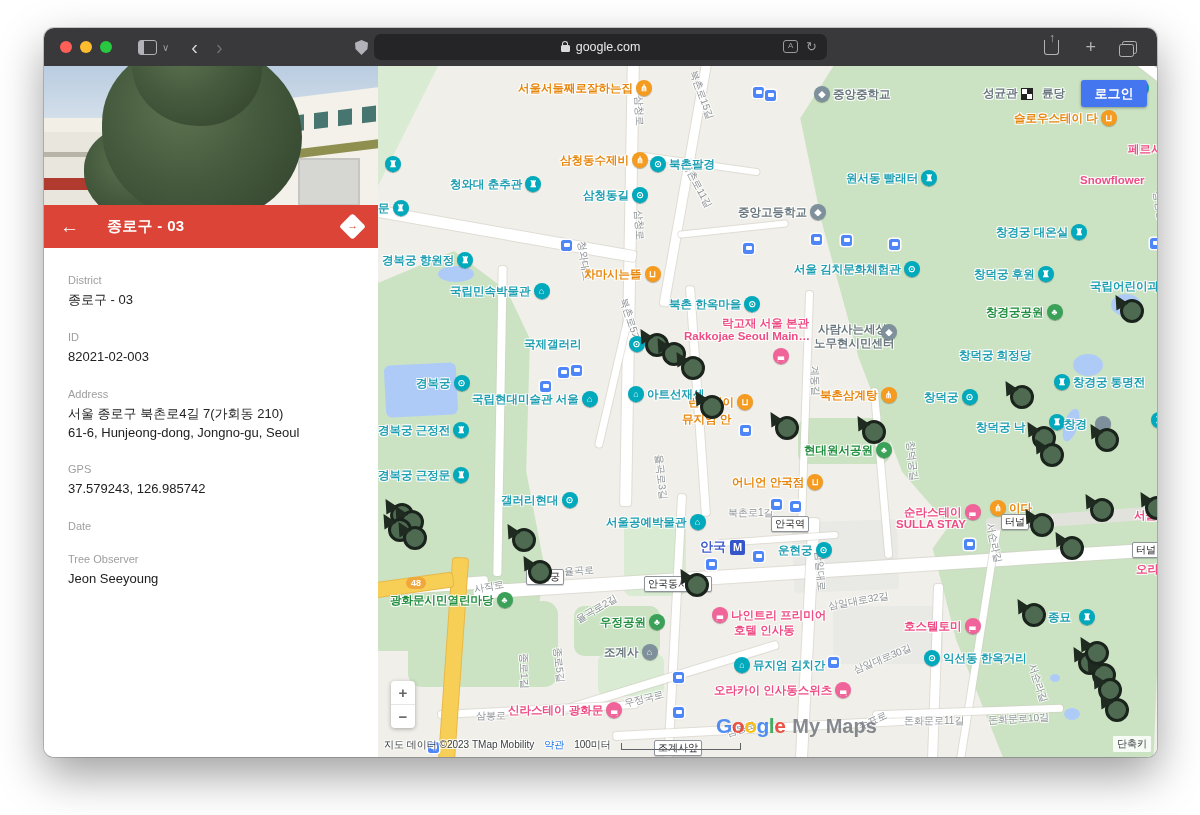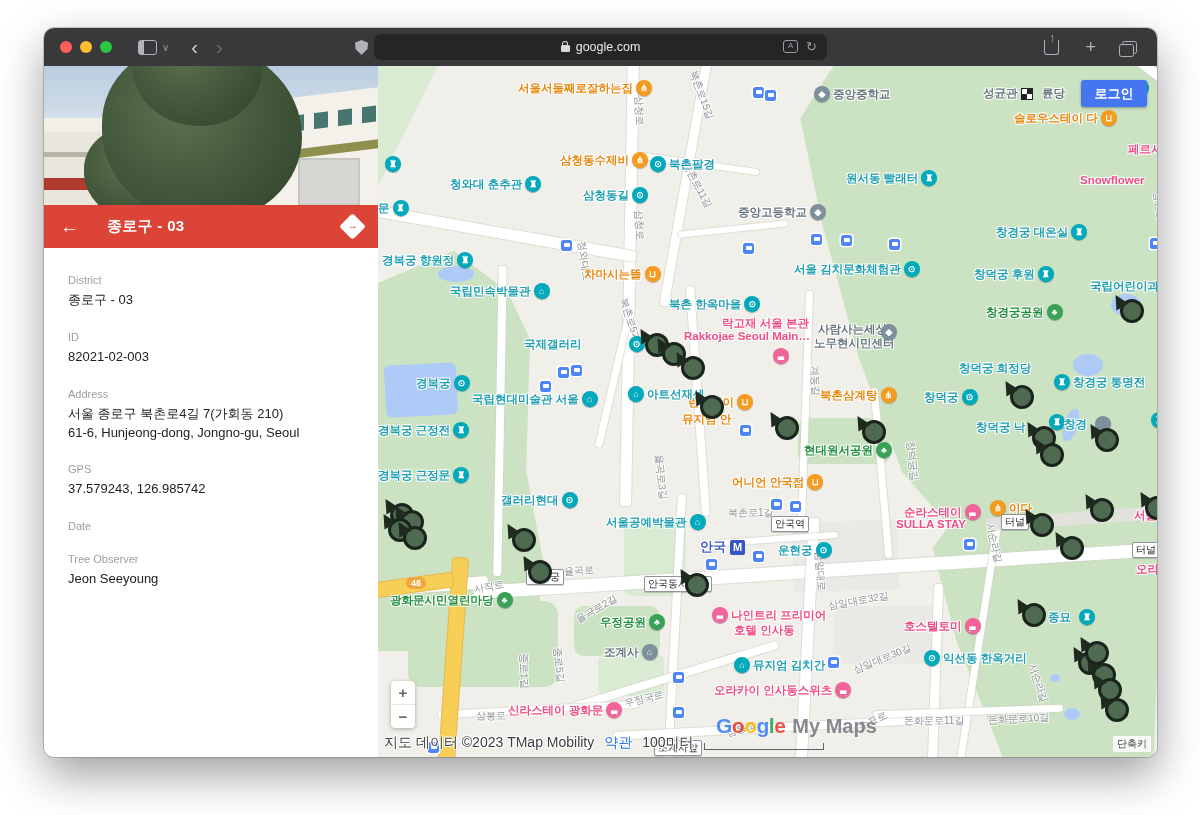--- a/index.html
+++ b/index.html
@@ -79,21 +79,21 @@
   .bus::after{content:"";position:absolute;left:2.5px;top:2.5px;width:6px;height:4px;background:#fff;border-radius:1px;}
   .tm{position:absolute;width:18px;height:18px;background:#4e6b52;border:3px solid #1b241c;border-radius:50%;z-index:30;}
   .tm::before{content:"";position:absolute;left:-11px;top:-8px;border-left:7px solid transparent;border-right:7px solid transparent;border-bottom:14px solid #1f2a20;transform:rotate(-30deg);}
   .subrow{position:absolute;display:flex;align-items:center;gap:4px;z-index:11;}
   .subname{color:#3d5bc8;font-size:13px;font-weight:bold;text-shadow:-1px -1px 0 #fff,1px -1px 0 #fff,-1px 1px 0 #fff,1px 1px 0 #fff;}
   .subm{width:15px;height:15px;background:#3556cb;color:#fff;border-radius:2px;font-size:11px;font-weight:bold;display:flex;align-items:center;justify-content:center;}
   .login{position:absolute;left:703px;top:14px;width:66px;height:27px;background:#4476f0;color:#fff;font-size:13px;font-weight:bold;border:none;border-radius:3px;z-index:50;box-shadow:0 1px 3px rgba(0,0,0,.35);}
   .zoomctl{position:absolute;left:13px;top:615px;width:24px;background:#fff;border-radius:4px;box-shadow:0 1px 4px rgba(0,0,0,.3);z-index:40;overflow:hidden;}
   .zbtn{height:23px;display:flex;align-items:center;justify-content:center;color:#666;font-size:15px;font-weight:bold;cursor:pointer;}
   .zbtn+.zbtn{border-top:1px solid #e6e6e6;}
-  .attrib{position:absolute;left:6px;bottom:5px;display:flex;align-items:flex-end;gap:10px;font-size:14px;color:#3c4043;z-index:40;
+  .attrib{position:absolute;left:6px;bottom:5px;display:flex;align-items:flex-end;gap:10px;font-size:10px;color:#3c4043;z-index:40;
     text-shadow:-1px -1px 0 rgba(255,255,255,.95),1px -1px 0 rgba(255,255,255,.95),-1px 1px 0 rgba(255,255,255,.95),1px 1px 0 rgba(255,255,255,.95);}
   .attrib .terms{color:#1a73e8;}
   .scalebar{width:118px;height:6px;border-left:1.5px solid #5f6368;border-right:1.5px solid #5f6368;border-bottom:1.5px solid #5f6368;margin-bottom:2px;}
   .shortcut{position:absolute;right:6px;bottom:5px;background:rgba(255,255,255,.85);color:#3c4043;font-size:10px;padding:1px 4px;z-index:40;border-radius:1px;}
   .wmark{position:absolute;left:338px;top:648px;display:flex;align-items:center;gap:7px;opacity:.92;z-index:35;}
   .wg{font-size:21px;font-weight:bold;letter-spacing:-.5px;}
   .wm{font-size:20px;color:#7d8187;font-weight:bold;}
 </style>
 </head>
 <body>
@@ -351,21 +351,21 @@
           <span>아트선재센</span>
         </div>
         <div class="lbl t-teal" style="left: 618px; top: 158px;">
           <span>창경궁 대온실</span>
           <span class="mk c-teal">♜</span>
         </div>
         <div class="lbl t-teal" style="left: 596px; top: 200px;">
           <span>창덕궁 후원</span>
           <span class="mk c-teal">♜</span>
         </div>
-        <div class="lbl t-teal" style="left: 581px; top: 295px;">
+        <div class="lbl t-teal" style="left: 581px; top: 282px;">
           <span>창덕궁 희정당</span>
         </div>
         <div class="lbl t-teal" style="left: 546px; top: 323px;">
           <span>창덕궁</span>
           <span class="mk c-teal">⊙</span>
         </div>
         <div class="lbl t-teal" style="left: 676px; top: 308px;">
           <span class="mk c-teal">♜</span>
           <span>창경궁 통명전</span>
         </div>

